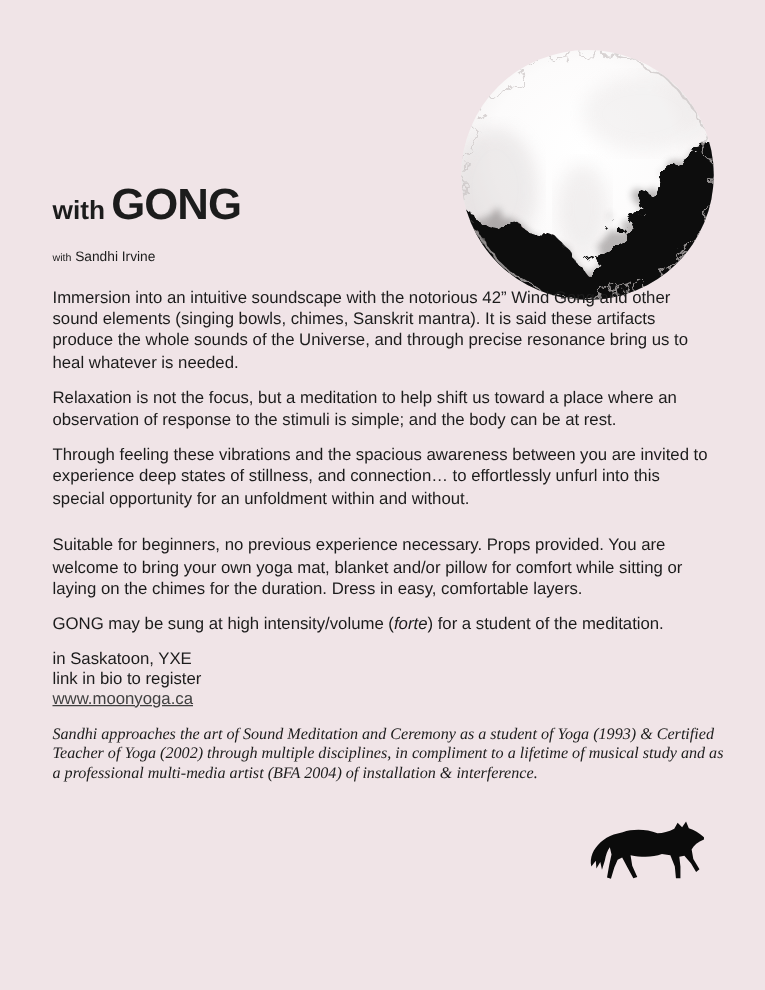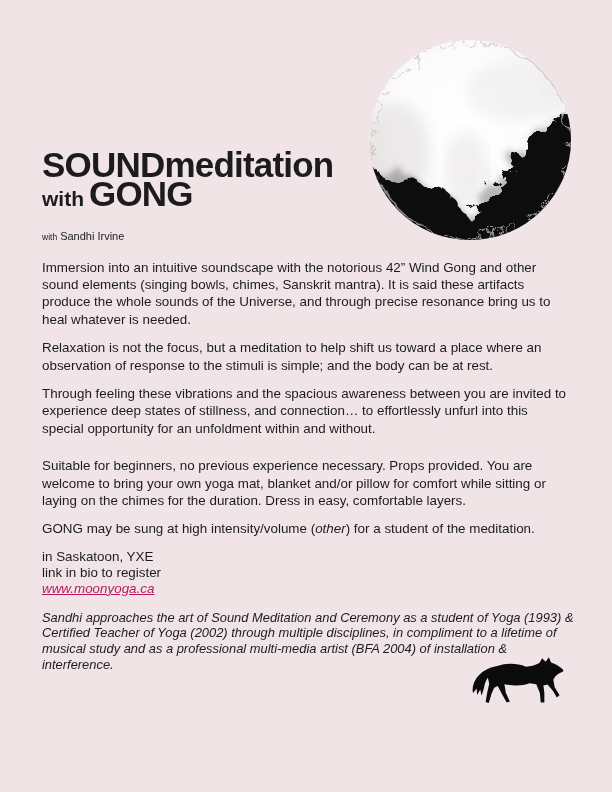--- a/index.html
+++ b/index.html
@@ -19,22 +19,22 @@
   .title-line1{font-size:35px;font-weight:bold;line-height:0.86;letter-spacing:-0.8px;white-space:nowrap;}
   .title-line2{font-size:35px;font-weight:bold;line-height:0.9;letter-spacing:-0.8px;margin-top:-2px;white-space:nowrap;}
   .title-with{font-size:21px;font-weight:bold;letter-spacing:0;margin-right:5px;}
   .byline{margin-top:20px;font-size:11px;}
   .byline .by-pre{font-size:8.5px;margin-right:3px;}
   .content p{font-size:13.4px;line-height:17.4px;margin:0 0 11px 0;}
   .content p.first{margin-top:17px;}
   .content p.gap-after{margin-bottom:20px;}
   .block{display:block;}
   .contact{font-size:13.4px;line-height:16px;}
-  .link{color:#be185d;text-decoration:underline;cursor:pointer;font-style:italic;}
-  .bio{font-style:italic;font-size:12.9px !important;line-height:15.6px !important;margin-top:13px !important;width:540px;}
+  .link{color:#404040;text-decoration:underline;cursor:pointer;}
+  .bio{font-style:italic;font-size:12.9px !important;line-height:15.6px !important;margin-top:13px !important;width:540px;font-family:Liberation Serif, serif;}
   em{font-style:italic;}
 </style>
 </head>
 <body>
 
 <div class="page">
 
   <svg class="inkblot" viewBox="0 0 208 204" aria-hidden="true">
     <defs>
       <radialGradient id="blotbg" cx="48%" cy="40%" r="64%">
@@ -67,36 +67,35 @@
       <ellipse cx="100" cy="128" rx="20" ry="36" fill="#cfc8c8" opacity="0.25" filter="url(#softblur)"></ellipse>
       <path d="M-8,136 C8,126 20,142 36,139 C50,136 58,152 70,150 C78,149 86,156 92,164 L96,172 C99,177 103,180 106,181 C110,178 113,173 115,168 L119,158 C125,149 131,143 137,138 C145,131 151,124 155,116 C161,104 171,95 183,89 C195,82 207,78 216,76 L216,212 L-8,212 Z" fill="#3c3838" opacity="0.35" filter="url(#bleed)"></path>
       <path d="M-8,136 C8,126 20,142 36,139 C50,136 58,152 70,150 C78,149 86,156 92,164 L96,172 C99,177 103,180 106,181 C110,178 113,173 115,168 L119,158 C125,149 131,143 137,138 C145,131 151,124 155,116 C161,104 171,95 183,89 C195,82 207,78 216,76 L216,212 L-8,212 Z" fill="#0d0c0c" filter="url(#rough)"></path>
       <ellipse cx="104" cy="101" rx="100" ry="99" fill="none" stroke="#c9c3c3" stroke-width="1.6" opacity="0.7" filter="url(#rough)"></ellipse>
     </g>
   </svg>
 
   <div class="content">
 
     <h1 style="margin:0">
-      <div class="title-line1"><span>SOUND</span><span>meditation</span></div>
       <div class="title-line2"><span class="title-with">with</span><span>GONG</span></div>
     </h1>
 
     <div class="byline"><span class="by-pre">with</span><span>Sandhi Irvine</span></div>
 
     <p class="first">Immersion into an intuitive soundscape with the notorious 42” Wind Gong and other sound elements (singing bowls, chimes, Sanskrit mantra). It is said these artifacts produce the whole sounds of the Universe, and through precise resonance bring us to heal whatever is needed.</p>
 
     <p>Relaxation is not the focus, but a meditation to help shift us toward a place where an observation of response to the stimuli is simple; and the body can be at rest.</p>
 
     <p class="gap-after">Through feeling these vibrations and the spacious awareness between you are invited to experience deep states of stillness, and connection… to effortlessly unfurl into this special opportunity for an unfoldment within and without.</p>
 
     <p>Suitable for beginners, no previous experience necessary. Props provided. You are welcome to bring your own yoga mat, blanket and/or pillow for comfort while sitting or laying on the chimes for the duration. Dress in easy, comfortable layers.</p>
 
     <p>
-      <span class="block"><span>GONG may be sung at high intensity/volume (</span><em>other</em><span>) for a student of the meditation.</span></span>
+      <span class="block"><span>GONG may be sung at high intensity/volume (</span><em>forte</em><span>) for a student of the meditation.</span></span>
     </p>
 
     <div class="contact">
       <div>in Saskatoon, YXE</div>
       <div>link in bio to register</div>
       <div><a class="link" href="#">www.moonyoga.ca</a></div>
     </div>
 
     <p class="bio">Sandhi approaches the art of Sound Meditation and Ceremony as a student of Yoga (1993) &amp; Certified Teacher of Yoga (2002) through multiple disciplines, in compliment to a lifetime of musical study and as a professional multi-media artist (BFA 2004) of installation &amp; interference.</p>
 

